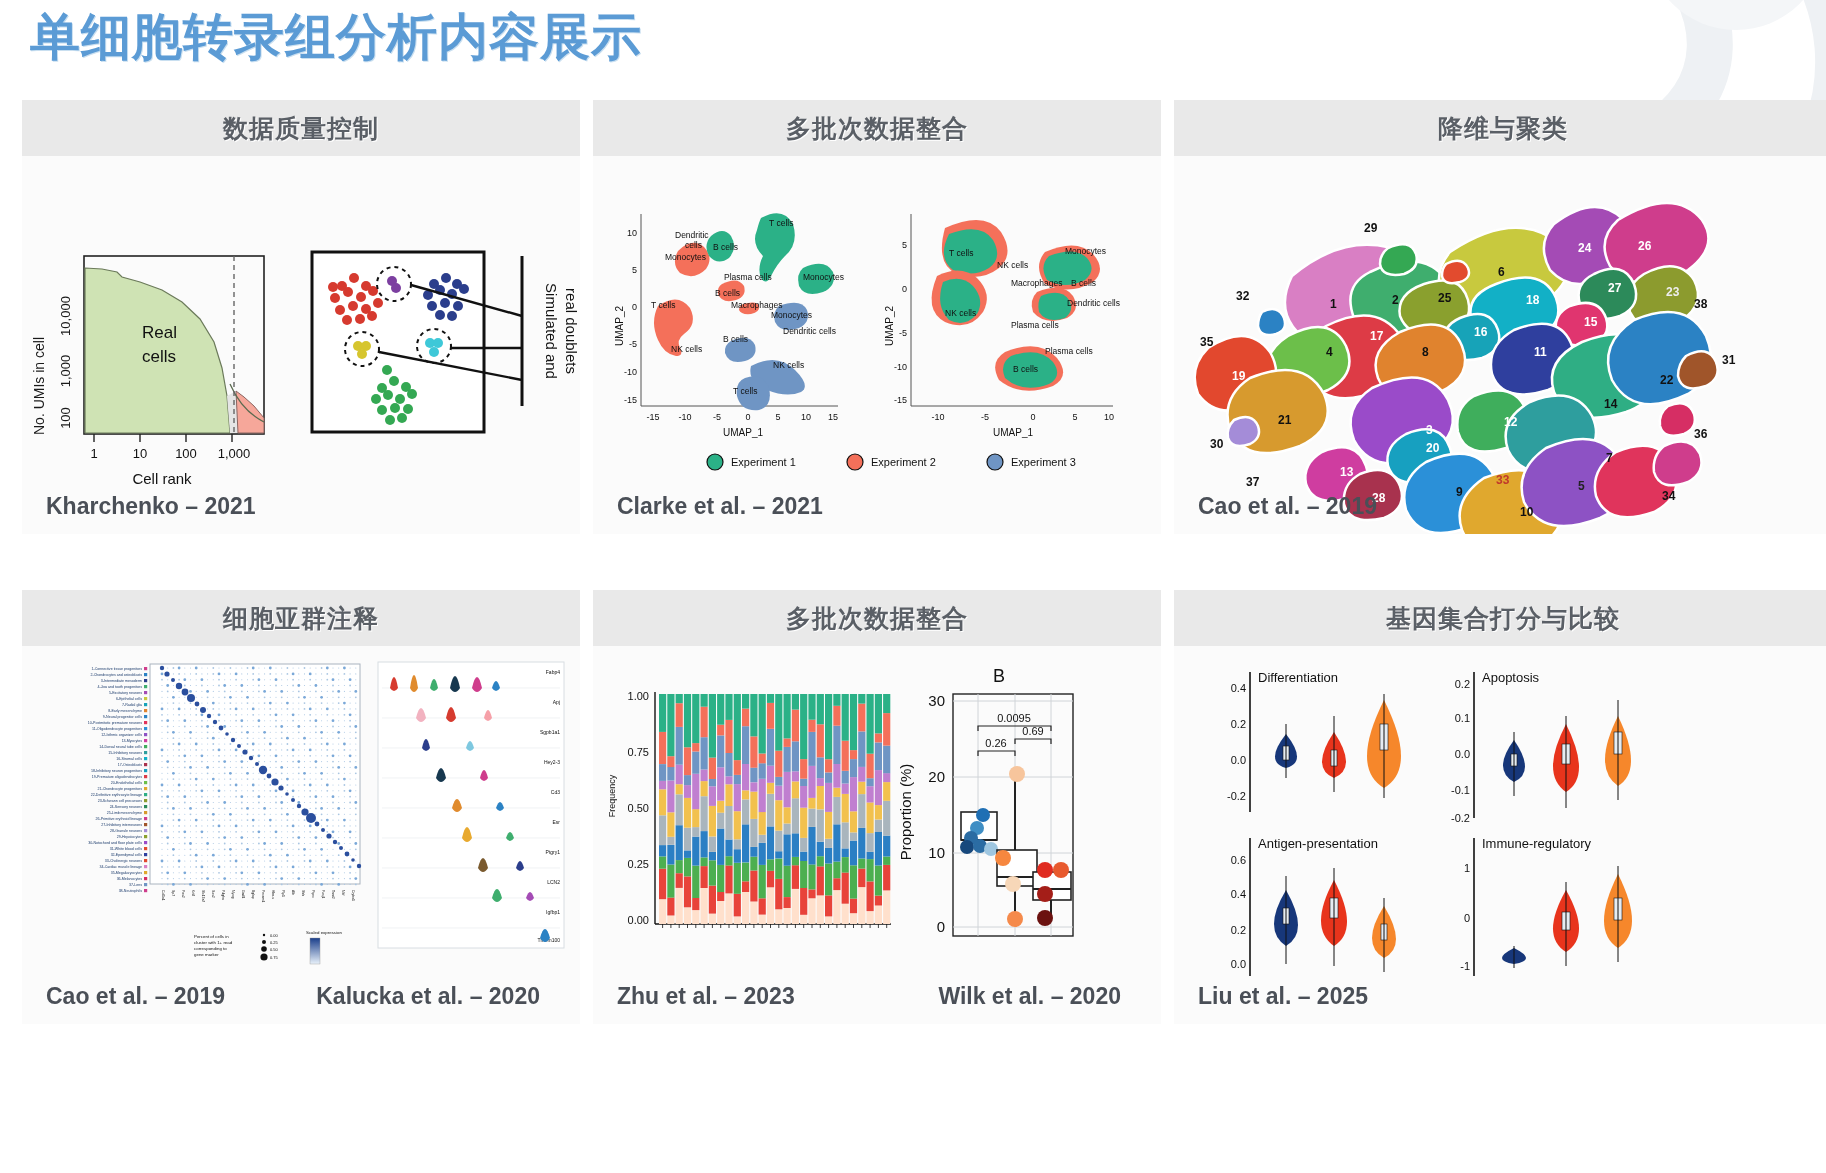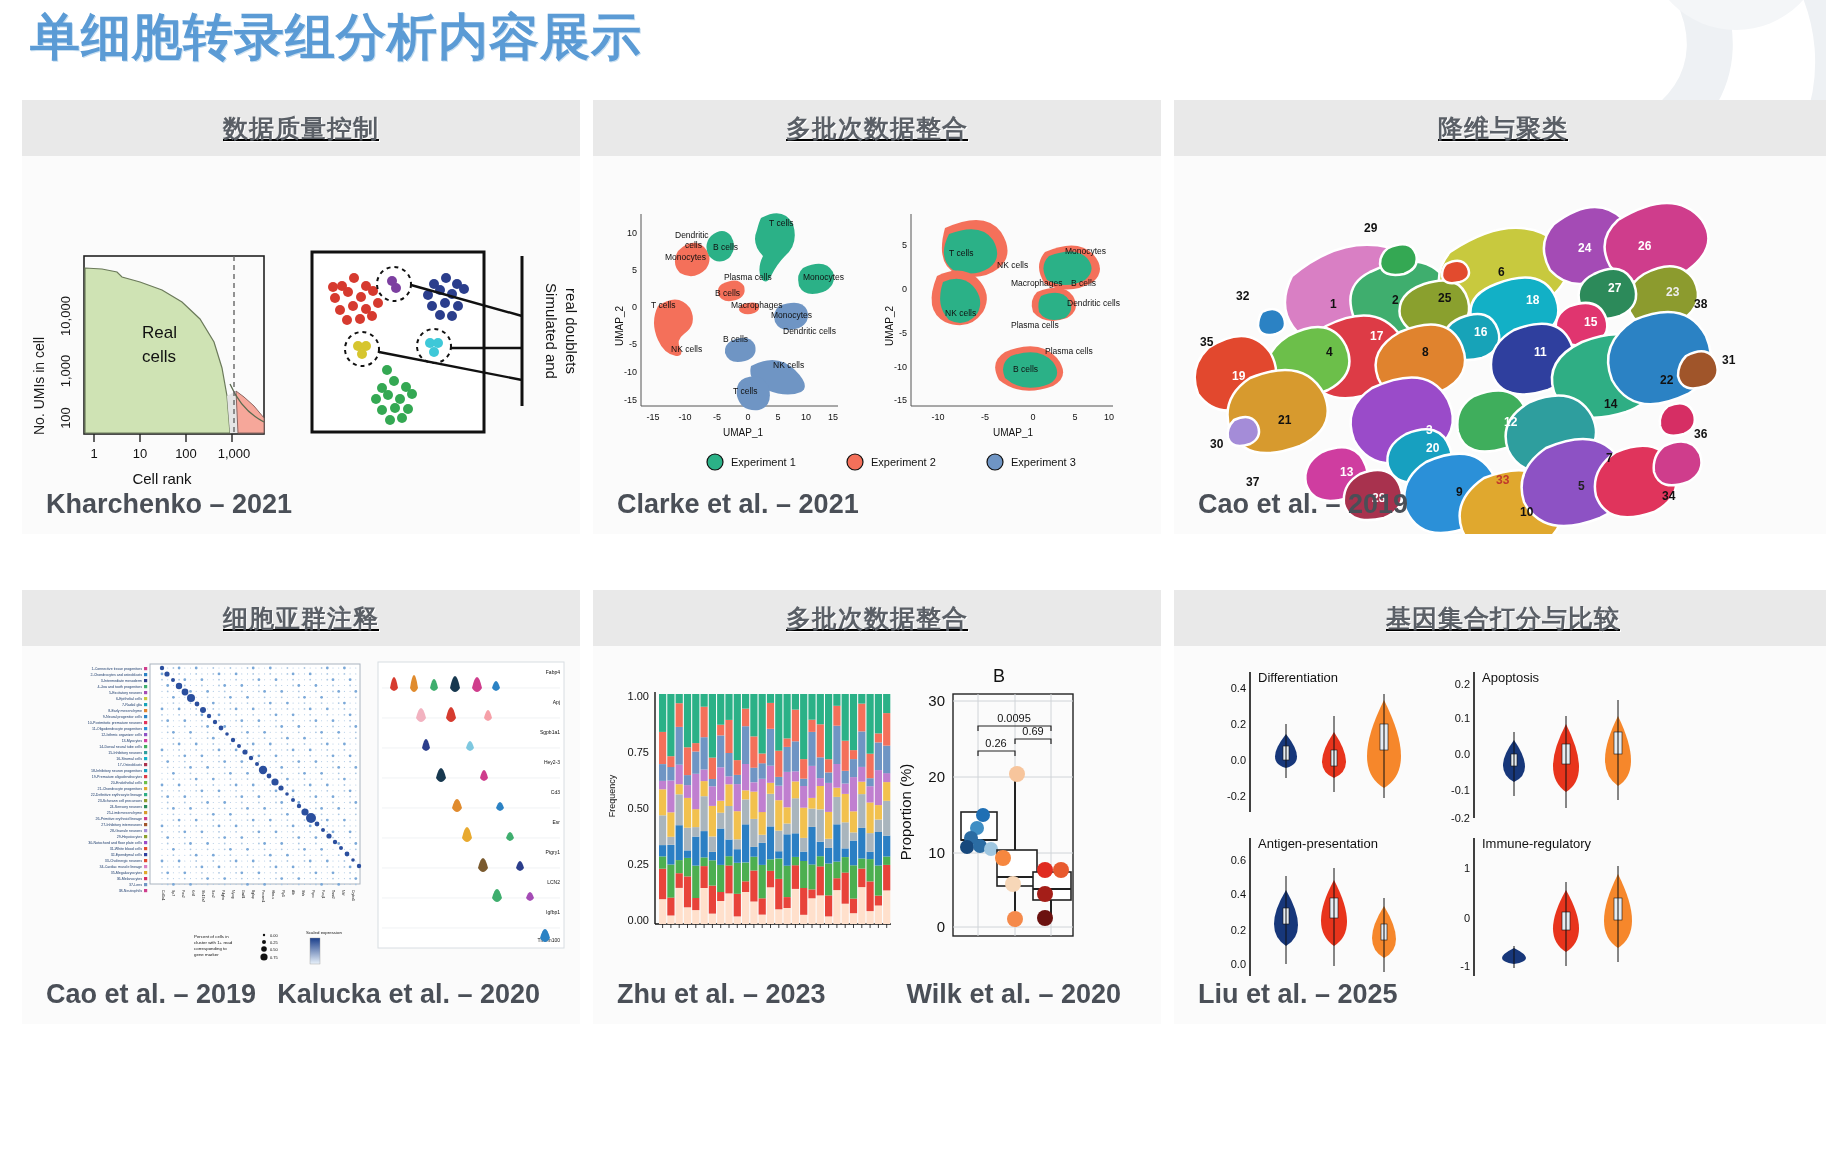--- a/index.html
+++ b/index.html
@@ -20,31 +20,31 @@
     text-shadow:1px 1px 0 #c9dff0;
   }
   .grid {
     position:absolute; left:22px; top:100px;
     width:1784px;
     display:grid;
     grid-template-columns:558px 568px 658px;
     grid-template-rows:434px 56px 434px;
     column-gap:13px;
   }
-  .card { background:#14b8a6; display:flex; flex-direction:column; position:relative;text-decoration:underline; }
+  .card { background:#14b8a6; display:flex; flex-direction:column; position:relative; }
   .card-head {
     background:#e9e9e9; height:56px; display:flex; align-items:center; justify-content:center;
     font-size:25px; font-weight:bold; color:#5a5f66; letter-spacing:1px;
     text-shadow:1px 1px 0 #ffffff;
   }
   .card-body { flex:1; background:#fbfbfb; position:relative; }
   .figure-wrap { position:absolute; inset:0; }
   .citation {
     position:absolute; bottom:14px; left:24px;
-    font-size:27px; font-weight:bold; color:#4a4f57;
+    font-size:23px; font-weight:bold; color:#4a4f57;
   }
   .citation.right { left:auto; right:40px; }
   .spacer-row { grid-column:1 / span 3; }
   svg { display:block; }
   text { font-family:"Liberation Sans", sans-serif; }
 </style>
 </head>
 <body>
 
 <svg class="bg-deco" viewBox="0 0 620 420">

